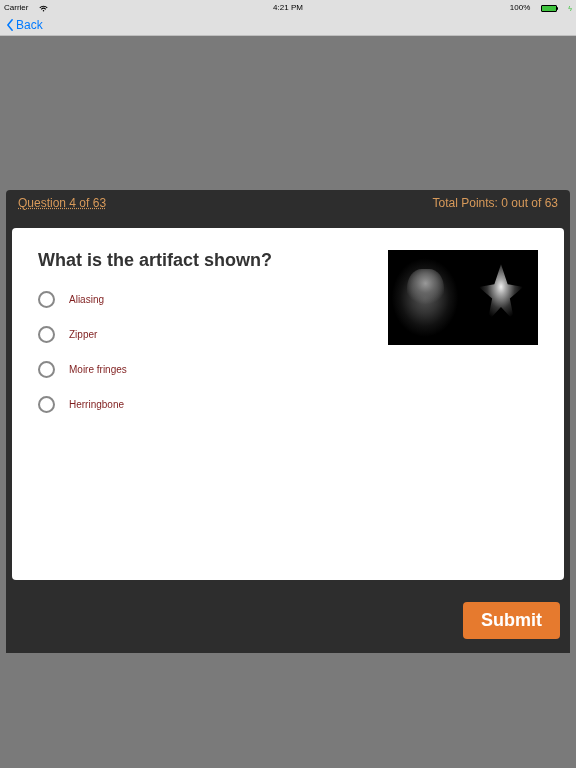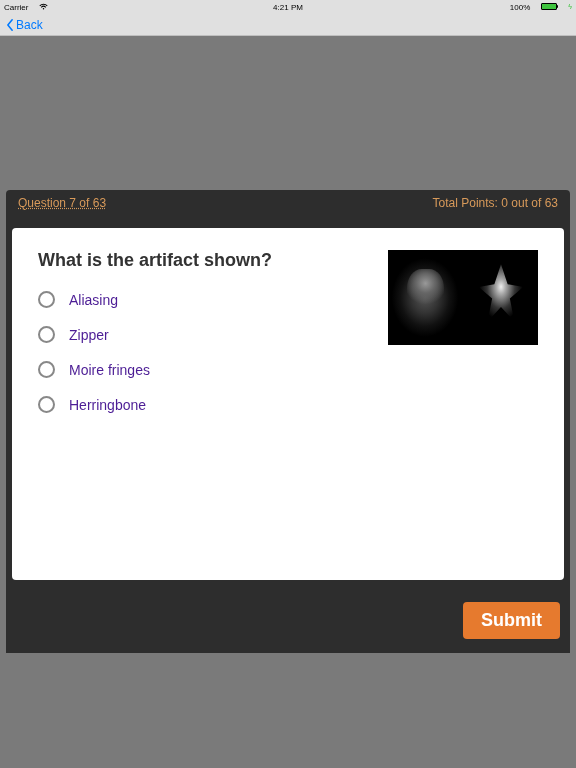--- a/index.html
+++ b/index.html
@@ -10,21 +10,21 @@
   .statusbar {
     height: 14px;
     background: #e0e0e0;
     display: flex;
     align-items: center;
     justify-content: space-between;
     font-size: 8px;
     padding: 0 4px;
     color: #000;
   }
-  .statusbar .left, .statusbar .right { display: flex; align-items: flex-start; gap: 11px; }
+  .statusbar .left, .statusbar .right { display: flex; align-items: flex-end; gap: 11px; }
   .statusbar .center { position: absolute; left: 50%; transform: translateX(-50%); font-weight: 500; }
   .wifi-icon { width: 9px; height: 7px; }
   .battery {
     width: 16px; height: 7px; border: 0.5px solid #000; border-radius: 1px; position: relative;
     background: linear-gradient(to right, #3fc33f 0%, #3fc33f 100%);
   }
   .battery::after { content: ""; position: absolute; right: -2px; top: 1.5px; width: 1px; height: 3px; background: #000; border-radius: 0 1px 1px 0; }
 
   
   .navbar {
@@ -71,21 +71,21 @@
     font-size: 18px;
     font-weight: 600;
     color: #333;
     margin-bottom: 20px;
   }
   .options { display: flex; flex-direction: column; gap: 18px; }
   .option { display: flex; align-items: center; gap: 14px; cursor: pointer; }
   .radio {
     width: 17px; height: 17px; border: 2px solid #888; border-radius: 50%; flex-shrink: 0;
   }
-  .option-label { font-size: 14px; color: #4c1d95; }
+  .option-label { font-size: 10px; color: #7f1d1d; }
   .card-right { width: 150px; }
   .mri {
     width: 150px; height: 95px; background: #000; display: flex; gap: 2px; padding: 0;
   }
   .mri .scan { flex: 1; background: radial-gradient(ellipse 60% 55% at 50% 50%, #555 0%, #333 30%, #111 55%, #000 75%); position: relative; }
   .mri .scan::before {
     content: ""; position: absolute; top: 20%; left: 25%; width: 50%; height: 50%;
     background: radial-gradient(circle at 50% 30%, #999 0%, #666 25%, transparent 55%);
     border-radius: 40% 40% 50% 50%;
   }
@@ -137,21 +137,21 @@
         <path d="M6.5 1 L1.5 7 L6.5 13" stroke="#007aff" stroke-width="1.8" fill="none" stroke-linecap="round" stroke-linejoin="round"></path>
       </svg>
     <span>Back</span>
   </div>
 </div>
 
 <div class="spacer-top"></div>
 
 <div class="quiz-wrap">
   <div class="quiz-header">
-    <span class="progress">Question 7 of 63</span>
+    <span class="progress">Question 4 of 63</span>
     <span>Total Points: 0 out of 63</span>
   </div>
 
   <div class="card">
     <div class="card-left">
       <div class="question">What is the artifact shown?</div>
       <div class="options">
         <div class="option">
           <span class="radio"></span>
           <span class="option-label">Aliasing</span>

